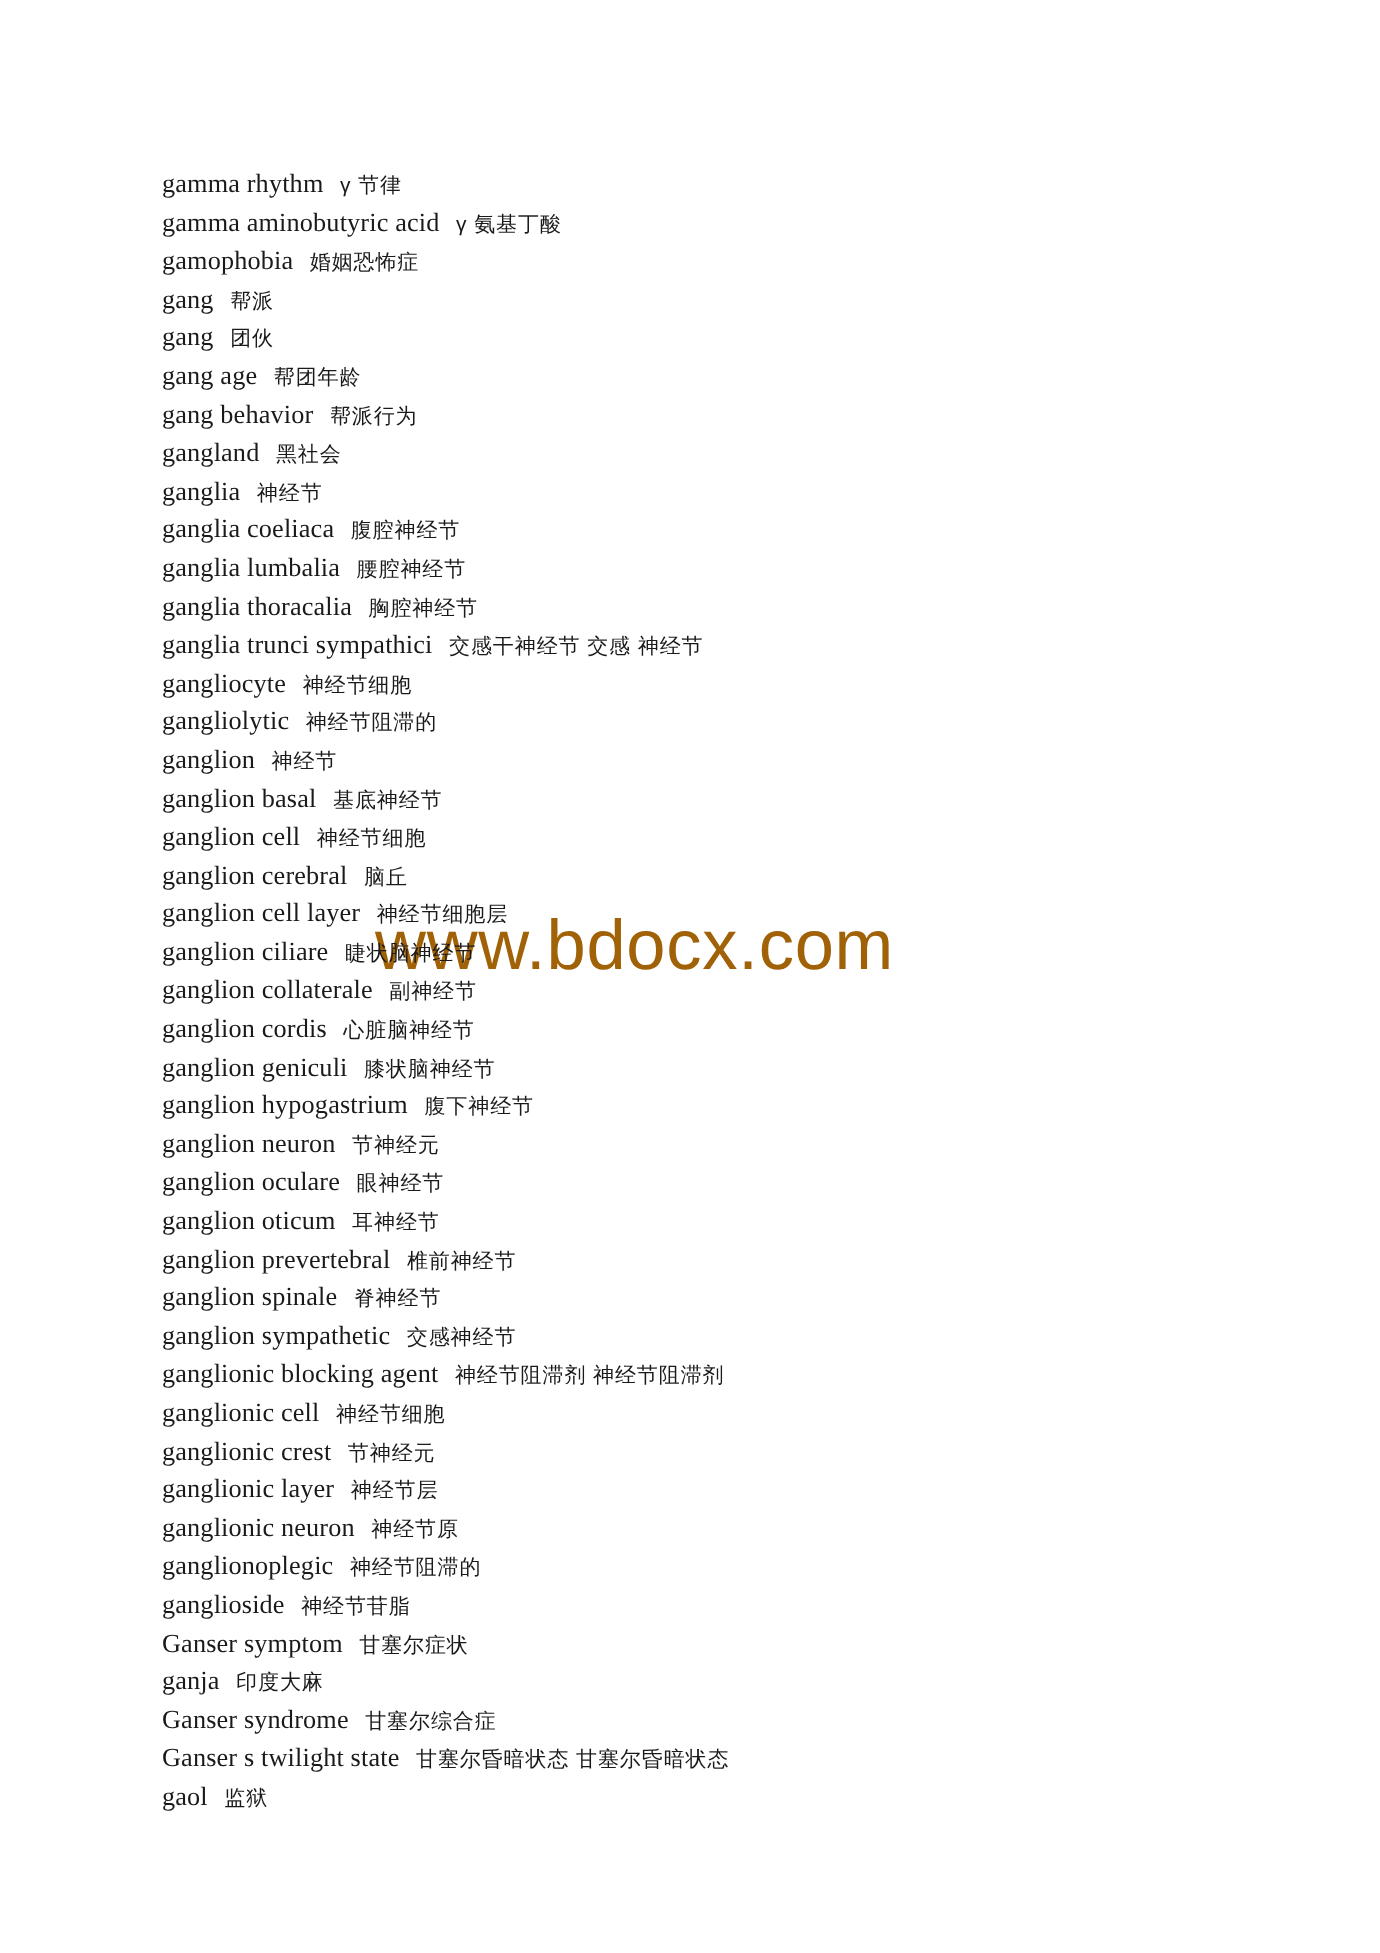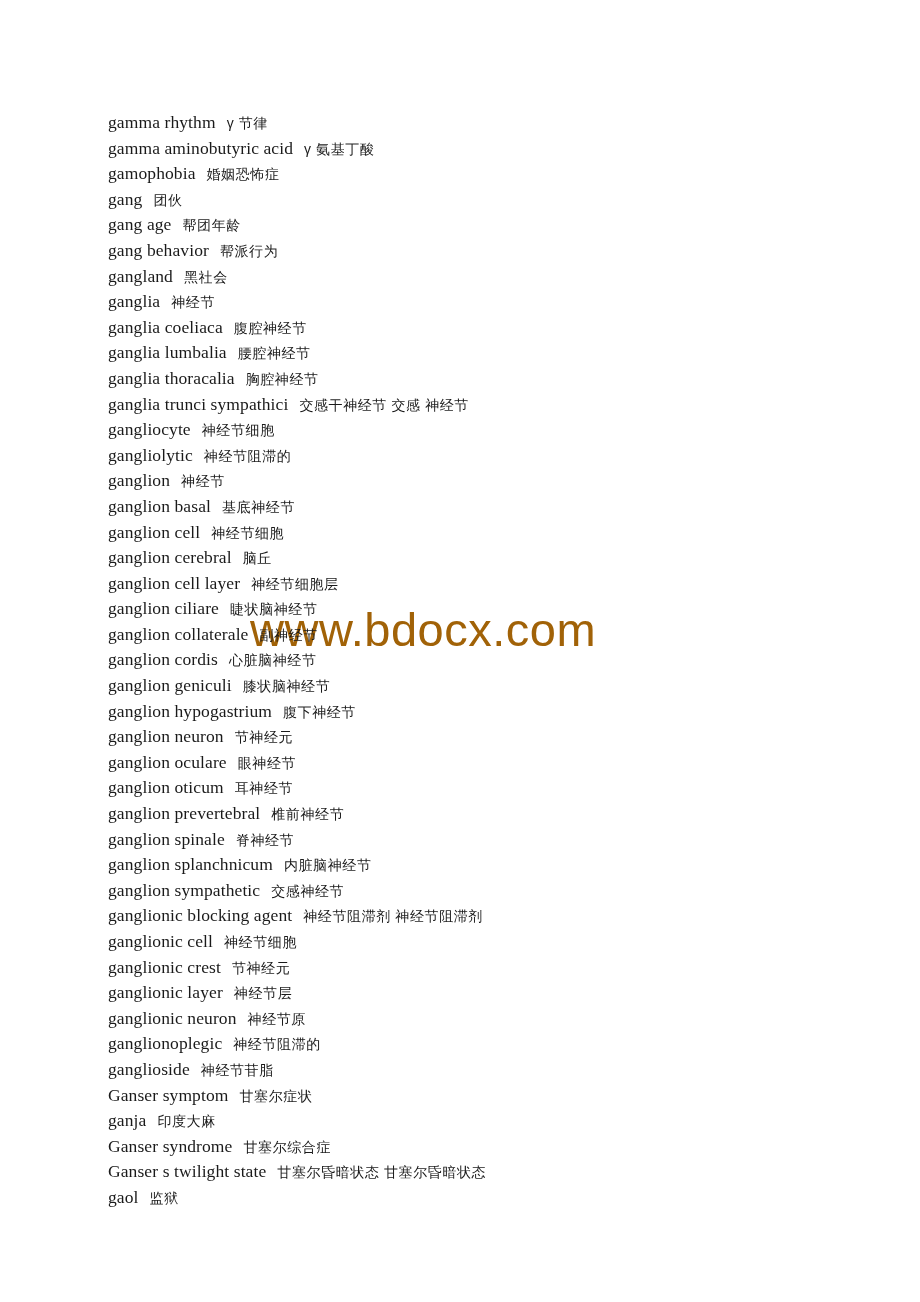--- a/index.html
+++ b/index.html
@@ -82,20 +82,21 @@
 
 <div id="page">
 
   <div id="watermark" style="color: #a16207;">www.bdocx.com</div>
 
   <div id="glossary">
 
   <div class="entry"><span class="term">gamma  rhythm</span><span class="gap"></span><span class="gloss">γ 节律</span></div>
       <div class="entry"><span class="term">gamma aminobutyric acid</span><span class="gap"></span><span class="gloss">γ 氨基丁酸</span></div>
       <div class="entry"><span class="term">gamophobia</span><span class="gap"></span><span class="gloss">婚姻恐怖症</span></div>
+      <div class="entry"><span class="term">gang</span><span class="gap"></span><span class="gloss">帮派</span></div>
       <div class="entry"><span class="term">gang</span><span class="gap"></span><span class="gloss">团伙</span></div>
       <div class="entry"><span class="term">gang age</span><span class="gap"></span><span class="gloss">帮团年龄</span></div>
       <div class="entry"><span class="term">gang behavior</span><span class="gap"></span><span class="gloss">帮派行为</span></div>
       <div class="entry"><span class="term">gangland</span><span class="gap"></span><span class="gloss">黑社会</span></div>
       <div class="entry"><span class="term">ganglia</span><span class="gap"></span><span class="gloss">神经节</span></div>
       <div class="entry"><span class="term">ganglia coeliaca</span><span class="gap"></span><span class="gloss">腹腔神经节</span></div>
       <div class="entry"><span class="term">ganglia lumbalia</span><span class="gap"></span><span class="gloss">腰腔神经节</span></div>
       <div class="entry"><span class="term">ganglia thoracalia</span><span class="gap"></span><span class="gloss">胸腔神经节</span></div>
       <div class="entry"><span class="term">ganglia trunci sympathici</span><span class="gap"></span><span class="gloss">交感干神经节 交感 神经节</span></div>
       <div class="entry"><span class="term">gangliocyte</span><span class="gap"></span><span class="gloss">神经节细胞</span></div>
@@ -108,21 +109,20 @@
       <div class="entry"><span class="term">ganglion ciliare</span><span class="gap"></span><span class="gloss">睫状脑神经节</span></div>
       <div class="entry"><span class="term">ganglion collaterale</span><span class="gap"></span><span class="gloss">副神经节</span></div>
       <div class="entry"><span class="term">ganglion cordis</span><span class="gap"></span><span class="gloss">心脏脑神经节</span></div>
       <div class="entry"><span class="term">ganglion geniculi</span><span class="gap"></span><span class="gloss">膝状脑神经节</span></div>
       <div class="entry"><span class="term">ganglion hypogastrium</span><span class="gap"></span><span class="gloss">腹下神经节</span></div>
       <div class="entry"><span class="term">ganglion neuron</span><span class="gap"></span><span class="gloss">节神经元</span></div>
       <div class="entry"><span class="term">ganglion oculare</span><span class="gap"></span><span class="gloss">眼神经节</span></div>
       <div class="entry"><span class="term">ganglion oticum</span><span class="gap"></span><span class="gloss">耳神经节</span></div>
       <div class="entry"><span class="term">ganglion prevertebral</span><span class="gap"></span><span class="gloss">椎前神经节</span></div>
       <div class="entry"><span class="term">ganglion spinale</span><span class="gap"></span><span class="gloss">脊神经节</span></div>
-      <div class="entry"><span class="term">ganglion splanchnicum</span><span class="gap"></span><span class="gloss">内脏脑神经节</span></div>
       <div class="entry"><span class="term">ganglion sympathetic</span><span class="gap"></span><span class="gloss">交感神经节</span></div>
       <div class="entry"><span class="term">ganglionic blocking agent</span><span class="gap"></span><span class="gloss">神经节阻滞剂 神经节阻滞剂</span></div>
       <div class="entry"><span class="term">ganglionic cell</span><span class="gap"></span><span class="gloss">神经节细胞</span></div>
       <div class="entry"><span class="term">ganglionic crest</span><span class="gap"></span><span class="gloss">节神经元</span></div>
       <div class="entry"><span class="term">ganglionic layer</span><span class="gap"></span><span class="gloss">神经节层</span></div>
       <div class="entry"><span class="term">ganglionic neuron</span><span class="gap"></span><span class="gloss">神经节原</span></div>
       <div class="entry"><span class="term">ganglionoplegic</span><span class="gap"></span><span class="gloss">神经节阻滞的</span></div>
       <div class="entry"><span class="term">ganglioside</span><span class="gap"></span><span class="gloss">神经节苷脂</span></div>
       <div class="entry"><span class="term">Ganser symptom</span><span class="gap"></span><span class="gloss">甘塞尔症状</span></div>
       <div class="entry"><span class="term">ganja</span><span class="gap"></span><span class="gloss">印度大麻</span></div>

